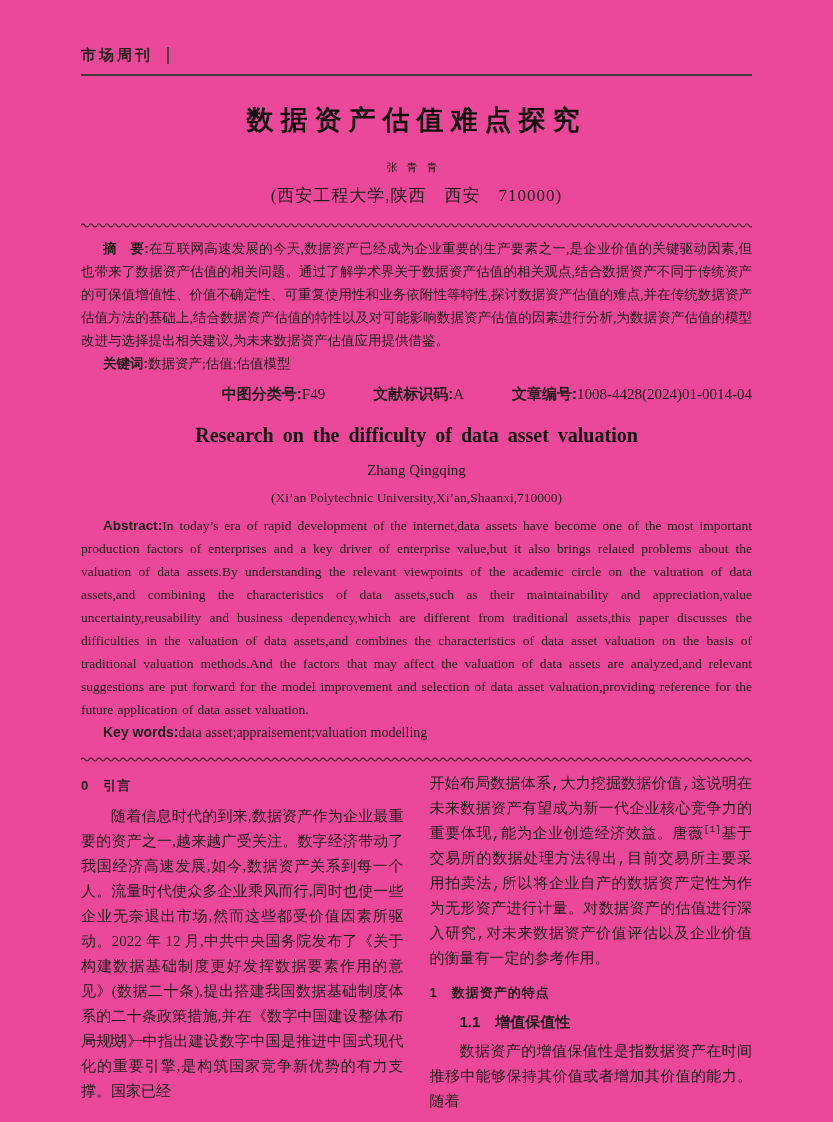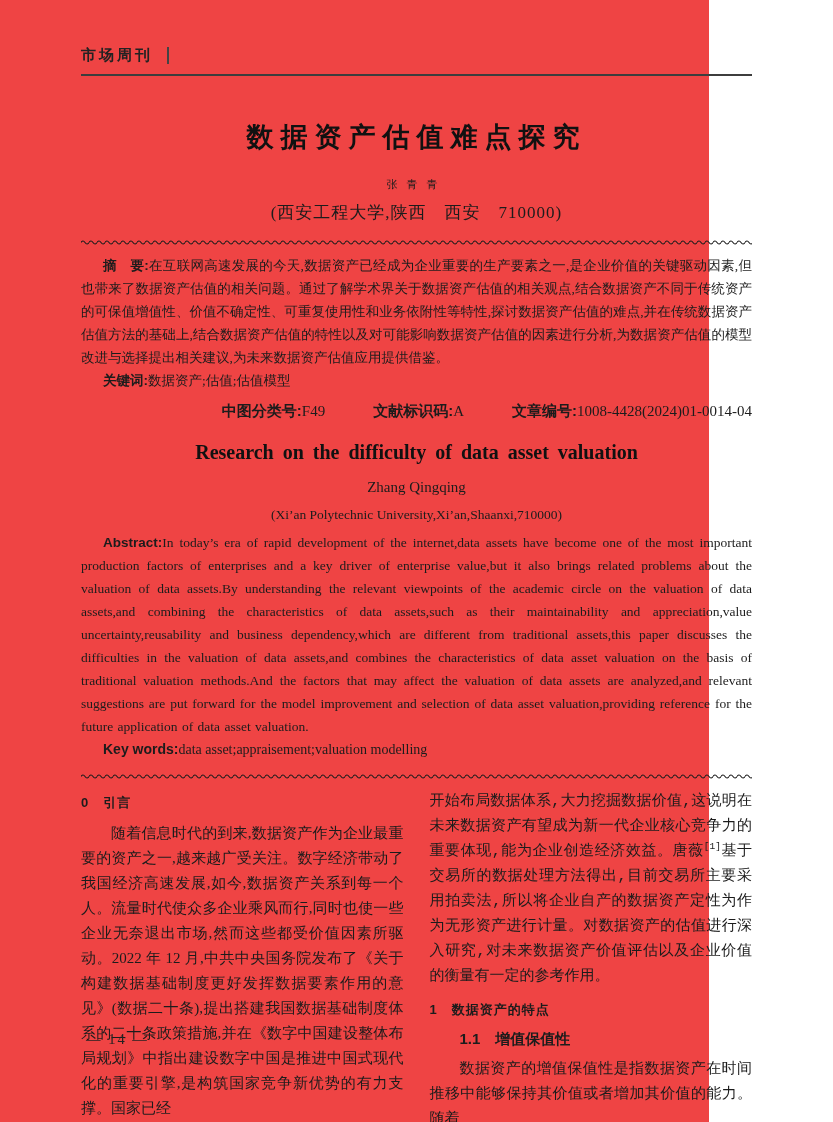--- a/index.html
+++ b/index.html
@@ -4,35 +4,35 @@
 <style>
   * { margin:0; padding:0; box-sizing:border-box; }
   html,body { background:#ffffff; }
   body {
     width:833px; height:1122px;
     font-family:"Liberation Serif", serif;
     color:#1c1c1c;
     position:relative;
     overflow:hidden;
   }
-  .page { position:relative; width:709px; height:1122px; background:#ef4444; }
+  .page { position:relative; width:833px; height:1122px; background:#ec4899; }
   .content { margin:0 81px; width:671px; }
 
   
   .running-head { padding-top:46px; display:flex; align-items:center; }
   .journal-name {
     font-family:"Liberation Sans", sans-serif;
     font-weight:700; font-size:15px; letter-spacing:3px; color:#222;
   }
   .head-divider { width:1.5px; height:17px; background:#444; margin-left:14px; }
   .head-rule { margin-top:9px; border-bottom:2.5px solid #3d3d3d; }
 
   
   .title-zh {
-    margin-top:43px; text-align:center;
+    margin-top:26px; text-align:center;
     font-family:"Liberation Sans", sans-serif;
     font-weight:700; font-size:27px; letter-spacing:7px; color:#111;
   }
   .author-zh { margin-top:22px; text-align:center; font-size:11px; letter-spacing:9px; }
   .affil-zh  { margin-top:9px;  text-align:center; font-size:17px; letter-spacing:1px; }
 
   
   .wavy { display:block; width:100%; height:8px; }
   .wavy-1 { margin-top:13px; }
   .wavy-2 { margin-top:10px; }

